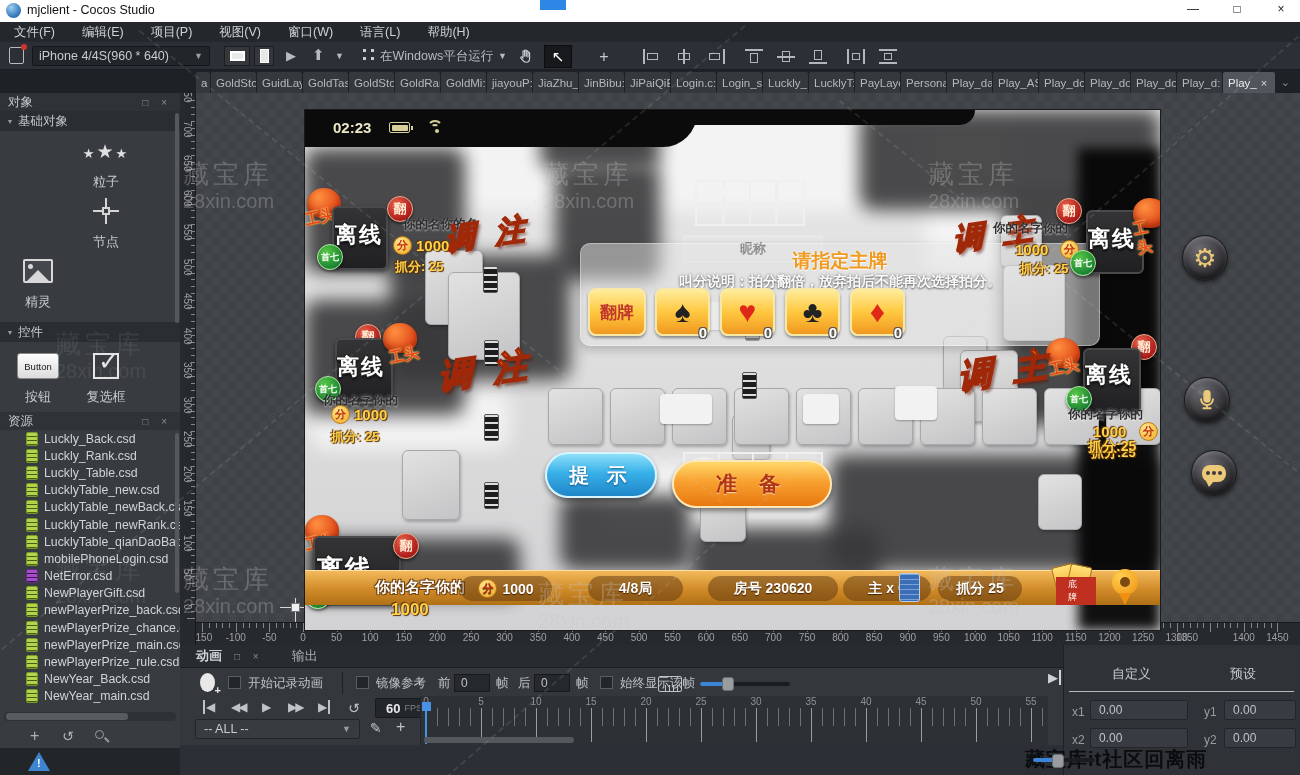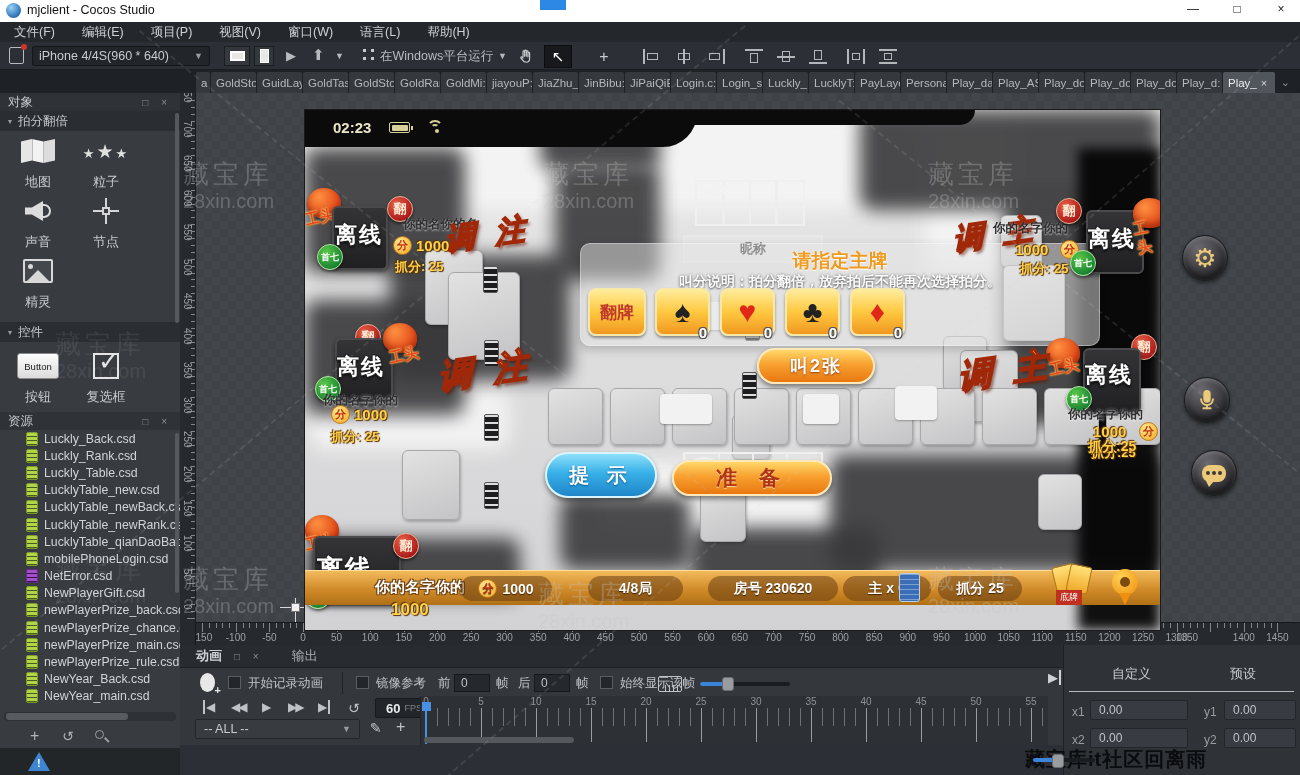--- a/index.html
+++ b/index.html
@@ -193,21 +193,21 @@
   .pill{position:absolute;height:25px;border-radius:13px;background:rgba(95,55,15,.5);color:#fff;font-size:14px;font-weight:bold;
     display:flex;align-items:center;justify-content:center;text-shadow:0 1px 1px #402000;gap:5px;}
   #bb-name{position:absolute;left:70px;top:7px;color:#fff;font-size:15px;font-weight:bold;
     text-shadow:-1px -1px 0 #704010,1px -1px 0 #704010,-1px 1px 0 #704010,1px 1px 0 #704010;}
   #bluecard{position:absolute;left:594px;top:2px;width:21px;height:29px;background:#3a6fb8;border:1px solid #bcd0e8;border-radius:3px;
     background-image:repeating-linear-gradient(rgba(255,255,255,.35) 0 1px,transparent 1px 5px);}
   .dipai{position:absolute;left:745px;top:-8px;width:46px;height:42px;}
   .dipai .c1,.dipai .c2{position:absolute;width:22px;height:28px;background:linear-gradient(#ffe27a,#f0a828);border:1px solid #b07818;border-radius:3px;}
   .dipai .c1{left:4px;top:2px;transform:rotate(-14deg);}
   .dipai .c2{left:18px;top:2px;transform:rotate(12deg);}
-  .dipai .rb{position:absolute;left:6px;bottom:0;background:#c03020;color:#fff;font-size:9px;padding:1px 4px;border-radius:0;}
+  .dipai .rb{position:absolute;left:6px;bottom:0;background:#c03020;color:#fff;font-size:9px;padding:1px 12px;border-radius:0;}
   .pin{position:absolute;left:806px;top:-2px;width:28px;height:38px;}
   .pin .bd{position:absolute;left:1px;top:0;width:26px;height:26px;border-radius:50%;background:radial-gradient(circle at 35% 30%,#ffd050,#f09010);}
   .pin .hl{position:absolute;left:9px;top:8px;width:10px;height:10px;border-radius:50%;background:#7a4a10;}
   .pin .tl{position:absolute;left:8px;top:24px;width:0;height:0;border-left:6px solid transparent;border-right:6px solid transparent;border-top:12px solid #f09010;}
   #score-below{position:absolute;left:86px;top:490px;color:#ffd24a;font-weight:bold;font-size:17px;text-shadow:1px 1px 1px #5a3000,-1px -1px 1px #5a3000;}
   
   .fbtn{position:absolute;width:46px;height:46px;border-radius:50%;background:radial-gradient(circle at 35% 28%,#6a6a70,#2c2c30 70%);
     border:1px solid #1a1a1c;display:flex;align-items:center;justify-content:center;color:#ecc978;
     box-shadow:inset 0 2px 4px rgba(255,255,255,.25),inset 0 -4px 6px rgba(0,0,0,.5),0 2px 4px rgba(0,0,0,.5);}
   .chatbub{position:relative;width:24px;height:17px;background:#ecc978;border-radius:8px;}
@@ -450,42 +450,27 @@
       <span id="tab-chevron">⌄</span>
     </div>
 
   <div id="left-panel">
     <div class="phead" style="top:0;">
       <span>对象</span>
       <span class="pbtns">□ ×</span>
     </div>
     <div class="sechead" style="top:18px;">
       <span class="tri">▾</span>
-      <span>拍分翻倍</span>
-    </div>
-    <div class="objitem" style="left:3px;top:40px;">
-      <div class="icwrap">
-          <span class="ic-map"></span>
-        </div>
-      <span class="objlabel">地图</span>
+      <span>基础对象</span>
     </div>
     <div class="objitem" style="left:71px;top:40px;">
       <div class="icwrap">
           <span class="ic-particle">★<b>★</b>★</span>
         </div>
       <span class="objlabel">粒子</span>
-    </div>
-    <div class="objitem" style="left:3px;top:100px;">
-      <div class="icwrap">
-          <span class="ic-sound">
-            <span class="body"></span>
-            <span class="arc"></span>
-          </span>
-        </div>
-      <span class="objlabel">声音</span>
     </div>
     <div class="objitem" style="left:3px;top:160px;">
       <div class="icwrap">
           <span class="ic-sprite">
             <span class="sun"></span>
             <span class="mt"></span>
           </span>
         </div>
       <span class="objlabel">精灵</span>
     </div>
@@ -964,21 +949,20 @@
       </div>
 
     <div class="cardtpl" style="left:390px;top:70px;width:110px;height:46px;"></div>
     <div id="nickname-box">昵称</div>
 
     <div id="dialog"></div>
     <div id="dlg-instr">叫分说明：拍分翻倍，放弃拍后不能再次选择拍分。</div>
     <div id="dlg-title">请指定主牌</div>
     <div class="goldbtn" id="flip-btn">翻牌</div>
     <div id="dlg-suits"></div>
-    <div class="btn-orange" style="left:452px;top:238px;width:118px;height:36px;font-size:18px;letter-spacing:2px;">叫2张</div>
 
     <div>
       <div class="helmet" style="left:2px;top:78px;"></div>
       <div class="role-txt" style="left:0;top:98px;">工头</div>
       <div class="avatar" style="left:27px;top:96px;width:56px;height:64px;"></div>
       <div class="offline" style="left:30px;top:110px;">离线</div>
       <div class="flipb" style="left:82px;top:86px;">翻</div>
       <div class="firstb" style="left:12px;top:134px;">首七</div>
       <div class="pname" style="left:98px;top:106px;">你的名你的名</div>
       <div class="coin" style="left:88px;top:126px;">分</div>
@@ -1033,21 +1017,21 @@
       <div class="helmet" style="left:0;top:405px;"></div>
       <div class="role-txt" style="left:0;top:423px;">工头</div>
       <div class="avatar" style="left:8px;top:426px;width:88px;height:70px;"></div>
       <div class="offline" style="left:12px;top:442px;font-size:26px;">离线</div>
       <div class="flipb" style="left:88px;top:423px;">翻</div>
       <div class="firstb" style="left:0;top:473px;">首七</div>
     </div>
 
     <div class="btn-blue" style="left:240px;top:342px;width:112px;height:46px;font-size:20px;letter-spacing:6px;">提 示</div>
     <div class="cardtpl" style="left:378px;top:342px;width:140px;height:26px;"></div>
-    <div class="btn-orange" style="left:367px;top:350px;width:160px;height:36px;font-size:21px;letter-spacing:8px;color:#b03418;text-shadow:0 1px 1px #ffe0a0;">准 备</div>
+    <div class="btn-orange" style="left:367px;top:350px;width:160px;height:48px;font-size:21px;letter-spacing:8px;color:#b03418;text-shadow:0 1px 1px #ffe0a0;">准 备</div>
     <div class="pgrab" style="left:783px;top:328px;font-size:14px;">抓分:25</div>
 
     <div id="bottombar">
       <span id="bb-name">你的名字你的</span>
       <span class="pill" style="left:155px;top:5px;width:92px;">
         <span class="coin" style="position:static;">分</span>
         <span>1000</span>
       </span>
       <span class="pill" style="left:283px;top:5px;width:95px;">4/8局</span>
       <span class="pill" style="left:403px;top:5px;width:130px;">房号  230620</span>

